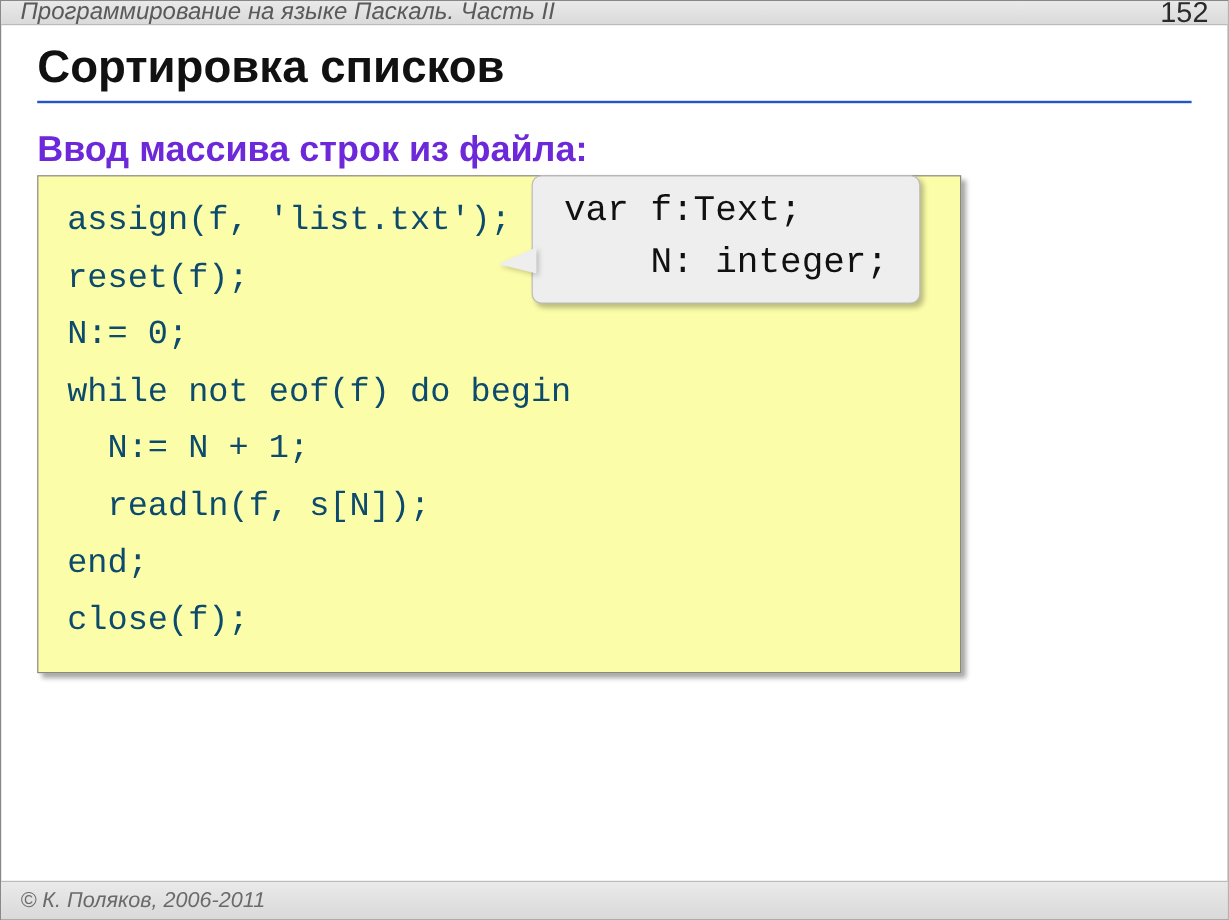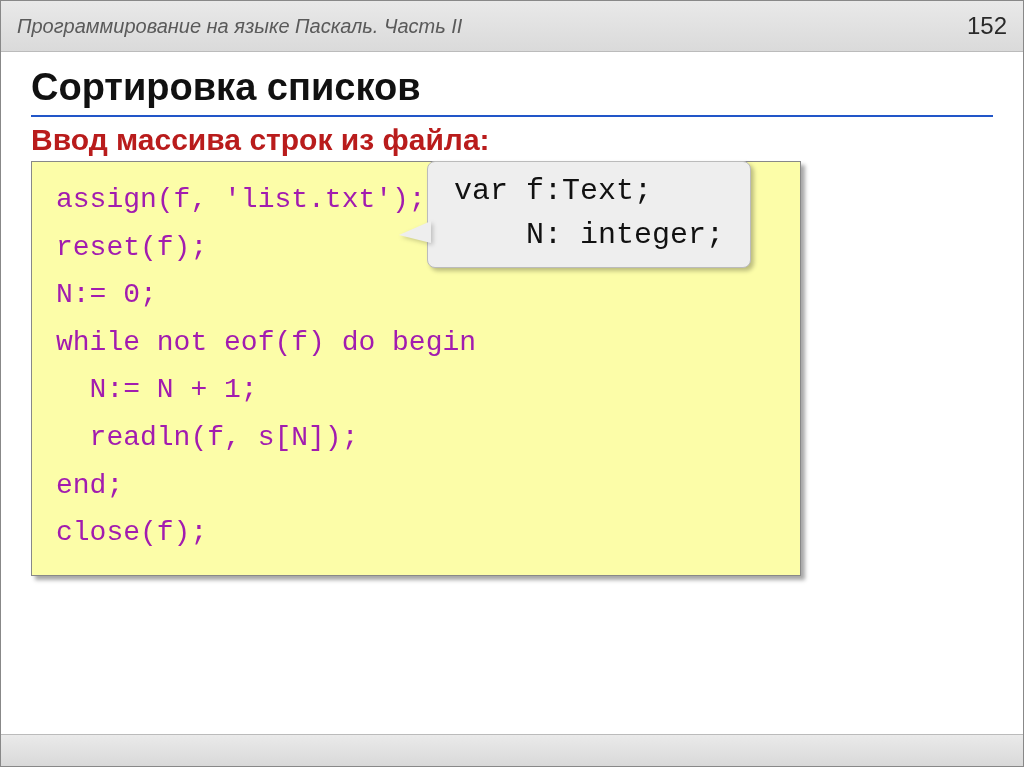--- a/index.html
+++ b/index.html
@@ -6,21 +6,21 @@
   html, body { width: 1024px; height: 767px; overflow: hidden; font-family: Arial, sans-serif; }
   .slide {
     width: 1024px;
     height: 767px;
     background: #ffffff;
     border: 1px solid #888;
     position: relative;
   }
   .topbar {
     width: 100%;
-    height: 51px;
+    height: 20px;
     background: linear-gradient(to bottom, #e9e9e9, #dadada);
     border-bottom: 1px solid #bbb;
     display: flex;
     align-items: center;
     justify-content: space-between;
     padding: 0 16px;
   }
   .top-title {
     color: #5a5a5a;
     font-style: italic;
@@ -38,44 +38,44 @@
   .h1 {
     font-size: 38px;
     font-weight: bold;
     color: #111;
     padding: 4px 0 6px 0;
     border-bottom: 2px solid #2256c8;
   }
   .h2 {
     font-size: 30px;
     font-weight: bold;
-    color: #b91c1c;
-    margin-top: 6px;
+    color: #6d28d9;
+    margin-top: 22px;
   }
   .code-area {
     position: relative;
     margin-top: 4px;
   }
   .code-box {
     position: relative;
     width: 770px;
     background: #fcfda8;
     border: 1px solid #888;
     box-shadow: 4px 4px 4px rgba(0,0,0,0.35);
     padding: 14px 24px 18px 24px;
     font-family: "Courier New", monospace;
     font-size: 28px;
-    color: #a21caf;
+    color: #0c4a6e;
     line-height: 1.7;
     white-space: pre;
   }
   .callout-wrap {
     position: absolute;
     top: 0;
-    left: 396px;
+    left: 412px;
     z-index: 5;
   }
   .callout {
     position: relative;
     background: #eeeeee;
     border: 1px solid #bbb;
     border-radius: 8px;
     box-shadow: 3px 3px 4px rgba(0,0,0,0.25);
     padding: 8px 26px 10px 26px;
     font-family: "Courier New", monospace;
@@ -138,15 +138,16 @@
 
       <div class="callout-wrap">
         <div class="callout"><span>var f:Text;</span>
 <span>    N: integer;</span></div>
         <div class="callout-tail"></div>
       </div>
     </div>
   </div>
 
   <div class="footer">
+    <div>© К. Поляков, 2006-2011</div>
   </div>
 
 </div>
 
 </body></html>

